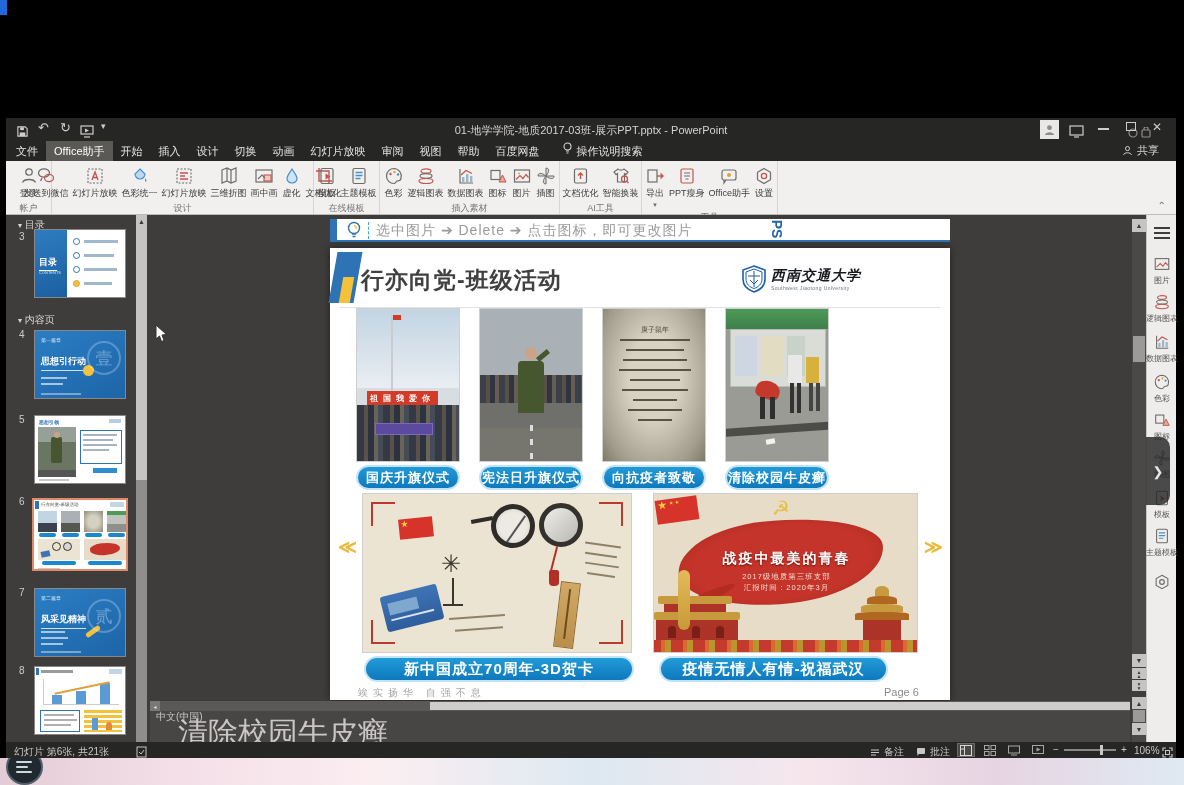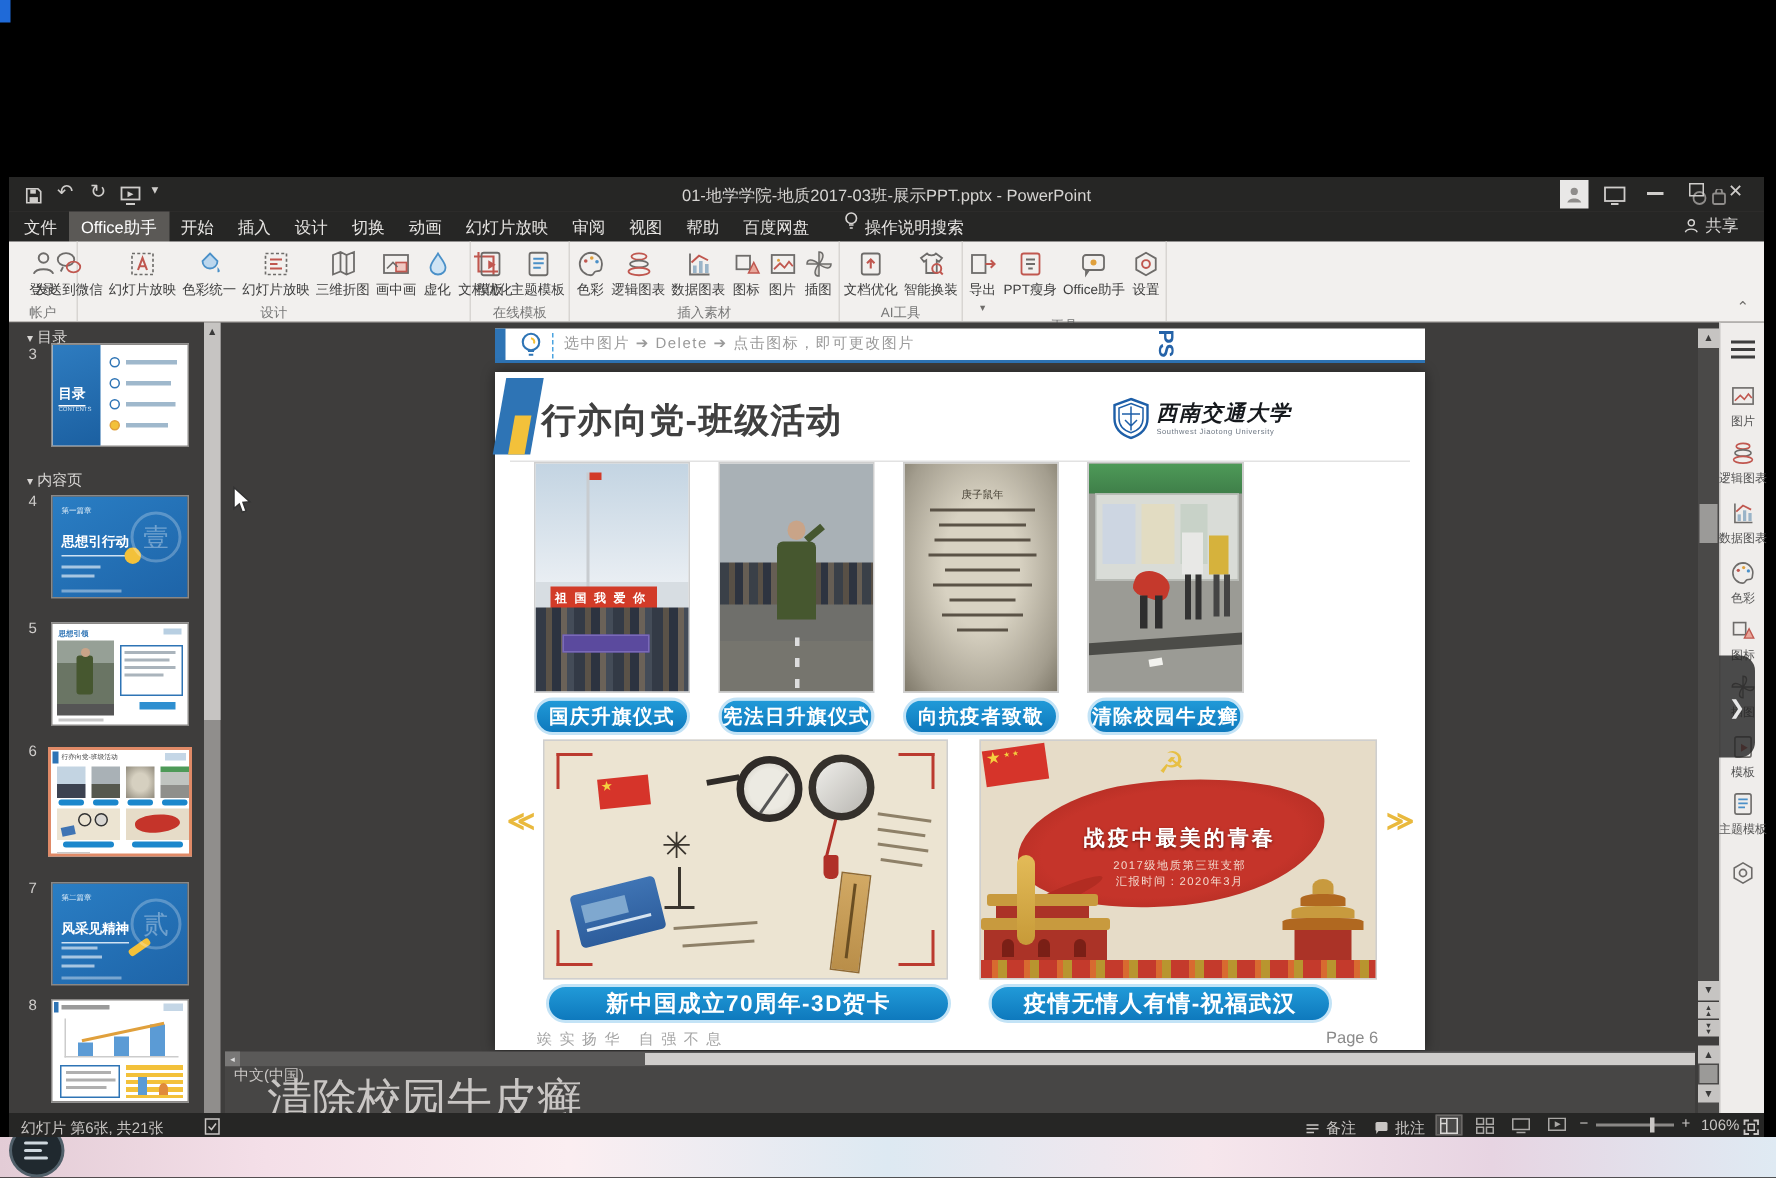--- a/index.html
+++ b/index.html
@@ -432,21 +432,21 @@
 </div>
 
 <div class="abs" style="left:330px;top:219px;width:620px;height:23px;background:#fff;border-bottom:2px solid #2e74b5">
   <div class="abs" style="left:0;top:0;width:7px;height:23px;background:#2e74b5"></div>
   <span class="abs" style="left:16px;top:2px"><svg width="16" height="18" viewBox="0 0 16 18">
         <circle cx="8" cy="7" r="5.5" fill="none" stroke="#2e74b5" stroke-width="1.4"></circle>
         <path d="M8 4.5c2 .5 2.5 2 2 3.5" fill="none" stroke="#f3c13a" stroke-width="1.4"></path>
         <path d="M6 13h4M6.5 15.5h3" stroke="#2e74b5" stroke-width="1.4"></path>
       </svg></span>
   <span class="abs" style="left:38px;top:3px;height:17px;border-left:1px dashed #4aa3e0"></span>
-  <span class="abs" style="left:46px;top:3px;font-size:10px;color:#9a9a9a;letter-spacing:1px;white-space:nowrap">选中图片 ➔ Delete ➔ 点击图标，即可更改图片</span>
+  <span class="abs" style="left:46px;top:3px;font-size:14px;color:#9a9a9a;letter-spacing:1px;white-space:nowrap">选中图片 ➔ Delete ➔ 点击图标，即可更改图片</span>
   <span class="abs" style="left:438px;top:2px;color:#2563a8;font-weight:bold;font-size:14px;transform:rotate(90deg)">PS</span>
 </div>
 
 <div class="abs" style="left:330px;top:248px;width:620px;height:452px;background:#fff;box-shadow:0 0 8px rgba(0,0,0,.45)">
 
   <div class="abs" style="left:3px;top:4px;width:25px;height:51px;background:#2e74b5;transform:skewX(-10deg)"></div>
   <div class="abs" style="left:11px;top:29px;width:11px;height:26px;background:#f3c13a;transform:skewX(-10deg)"></div>
   <div class="abs" style="left:31px;top:17px;font-size:23px;font-weight:600;color:#404040;letter-spacing:1px">行亦向党-班级活动</div>
 
   <div class="abs" style="left:412px;top:17px;display:flex;align-items:center;gap:5px">

